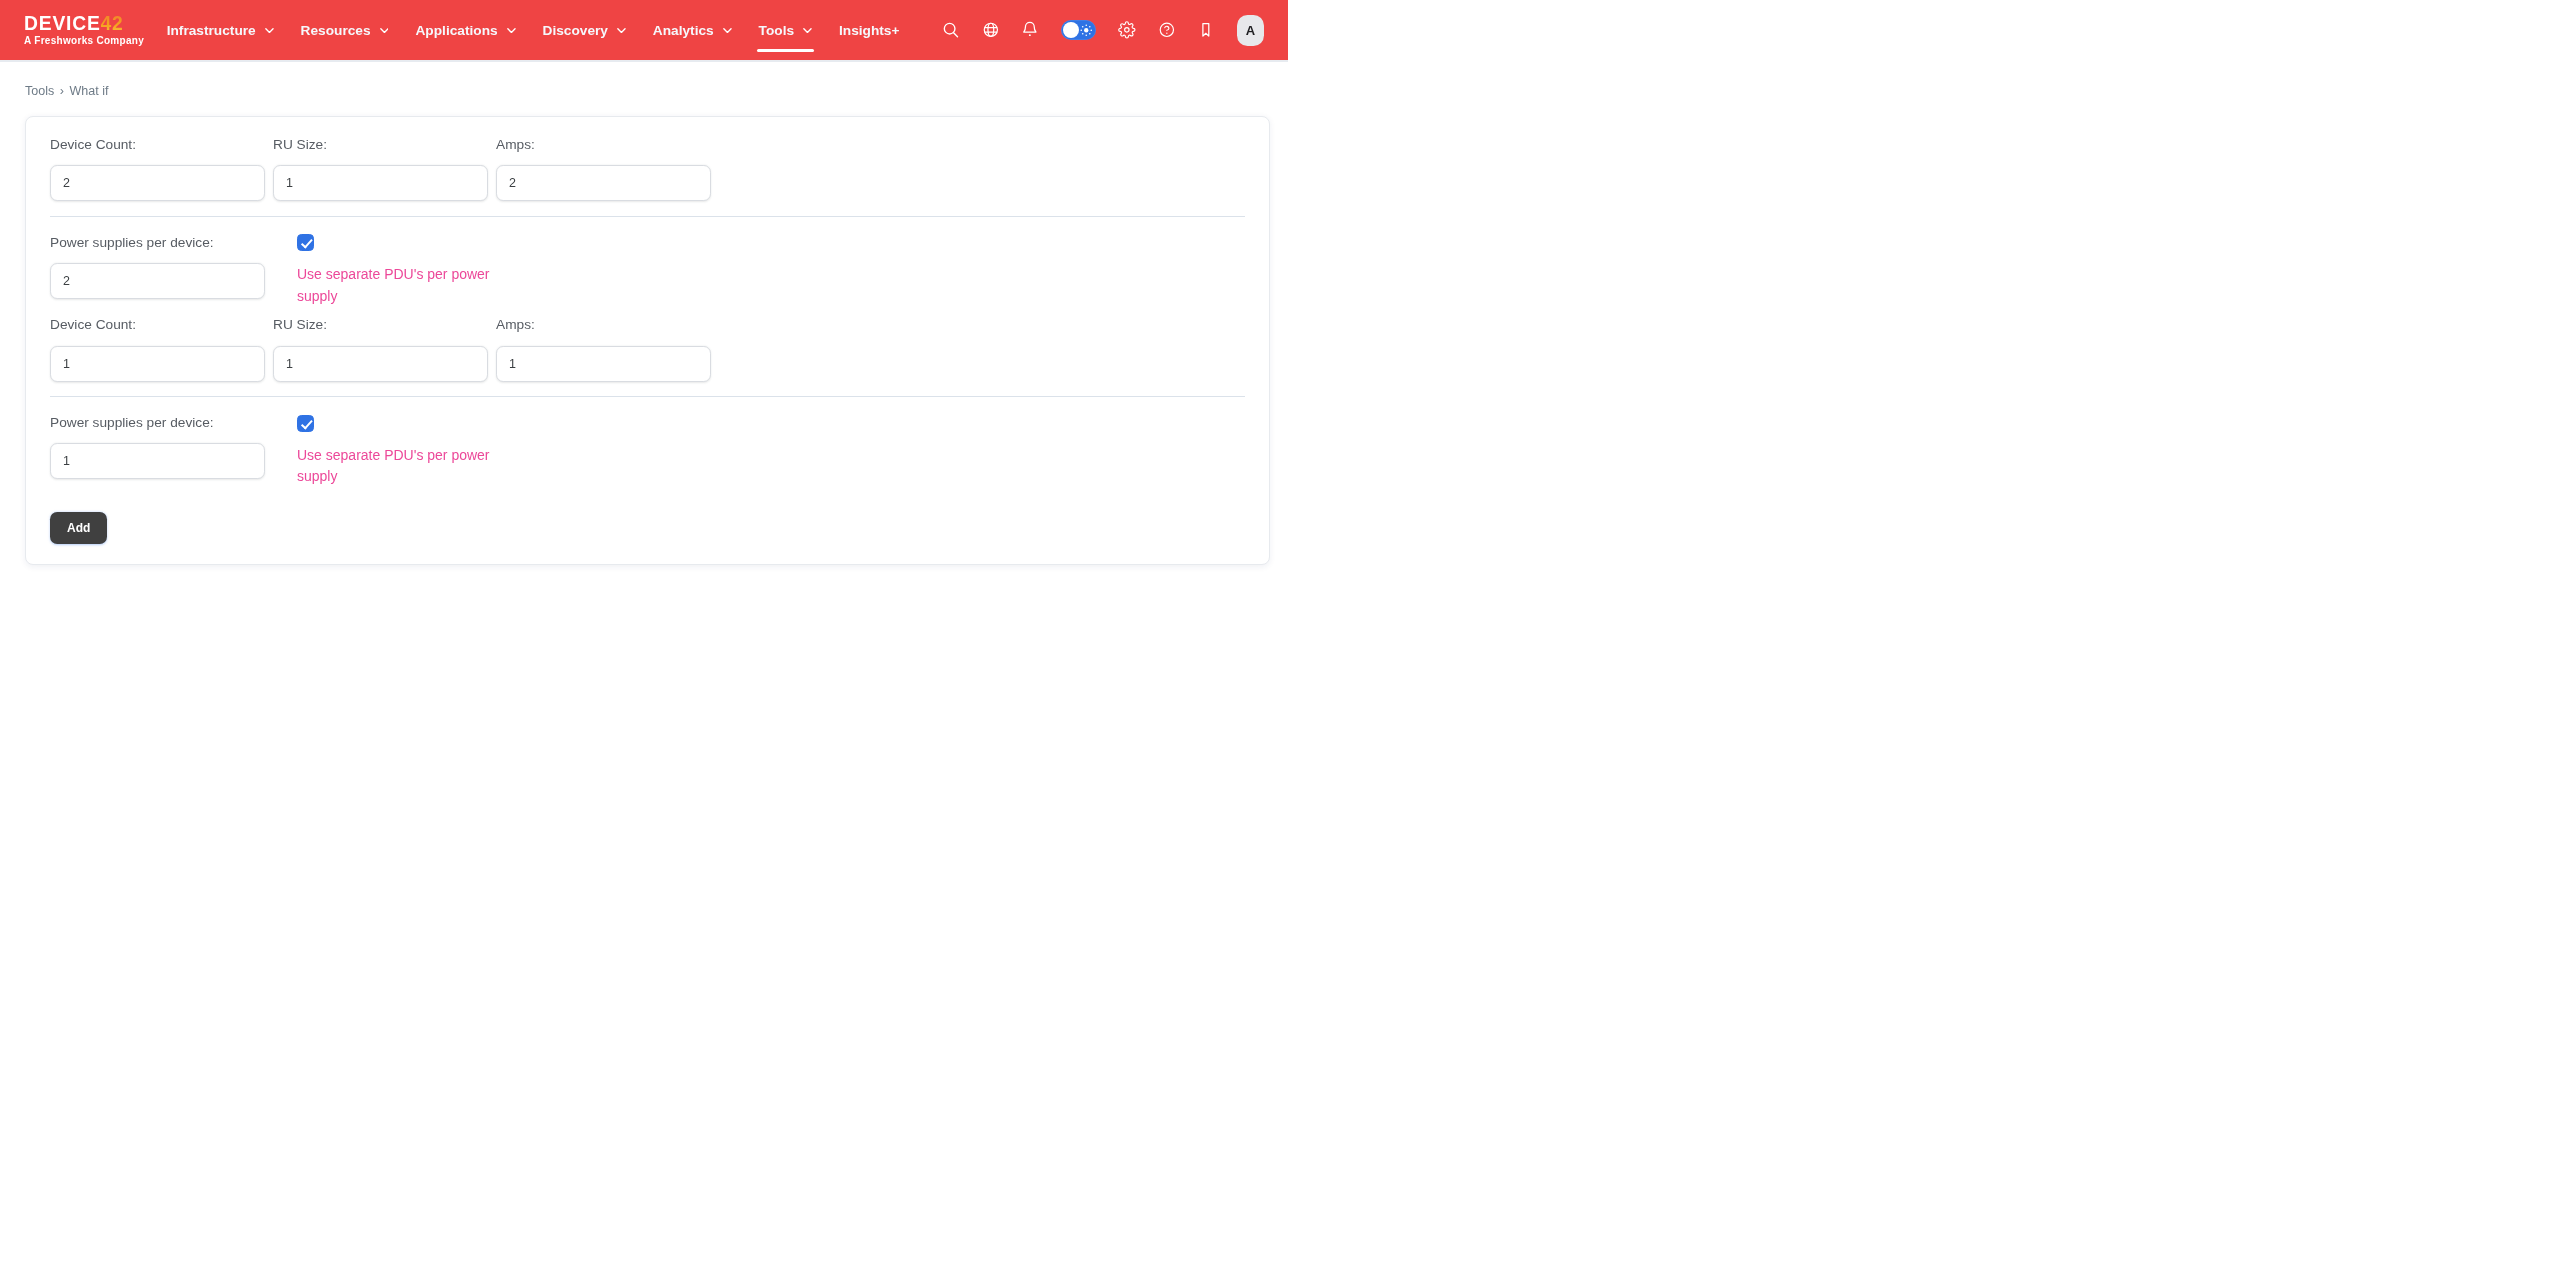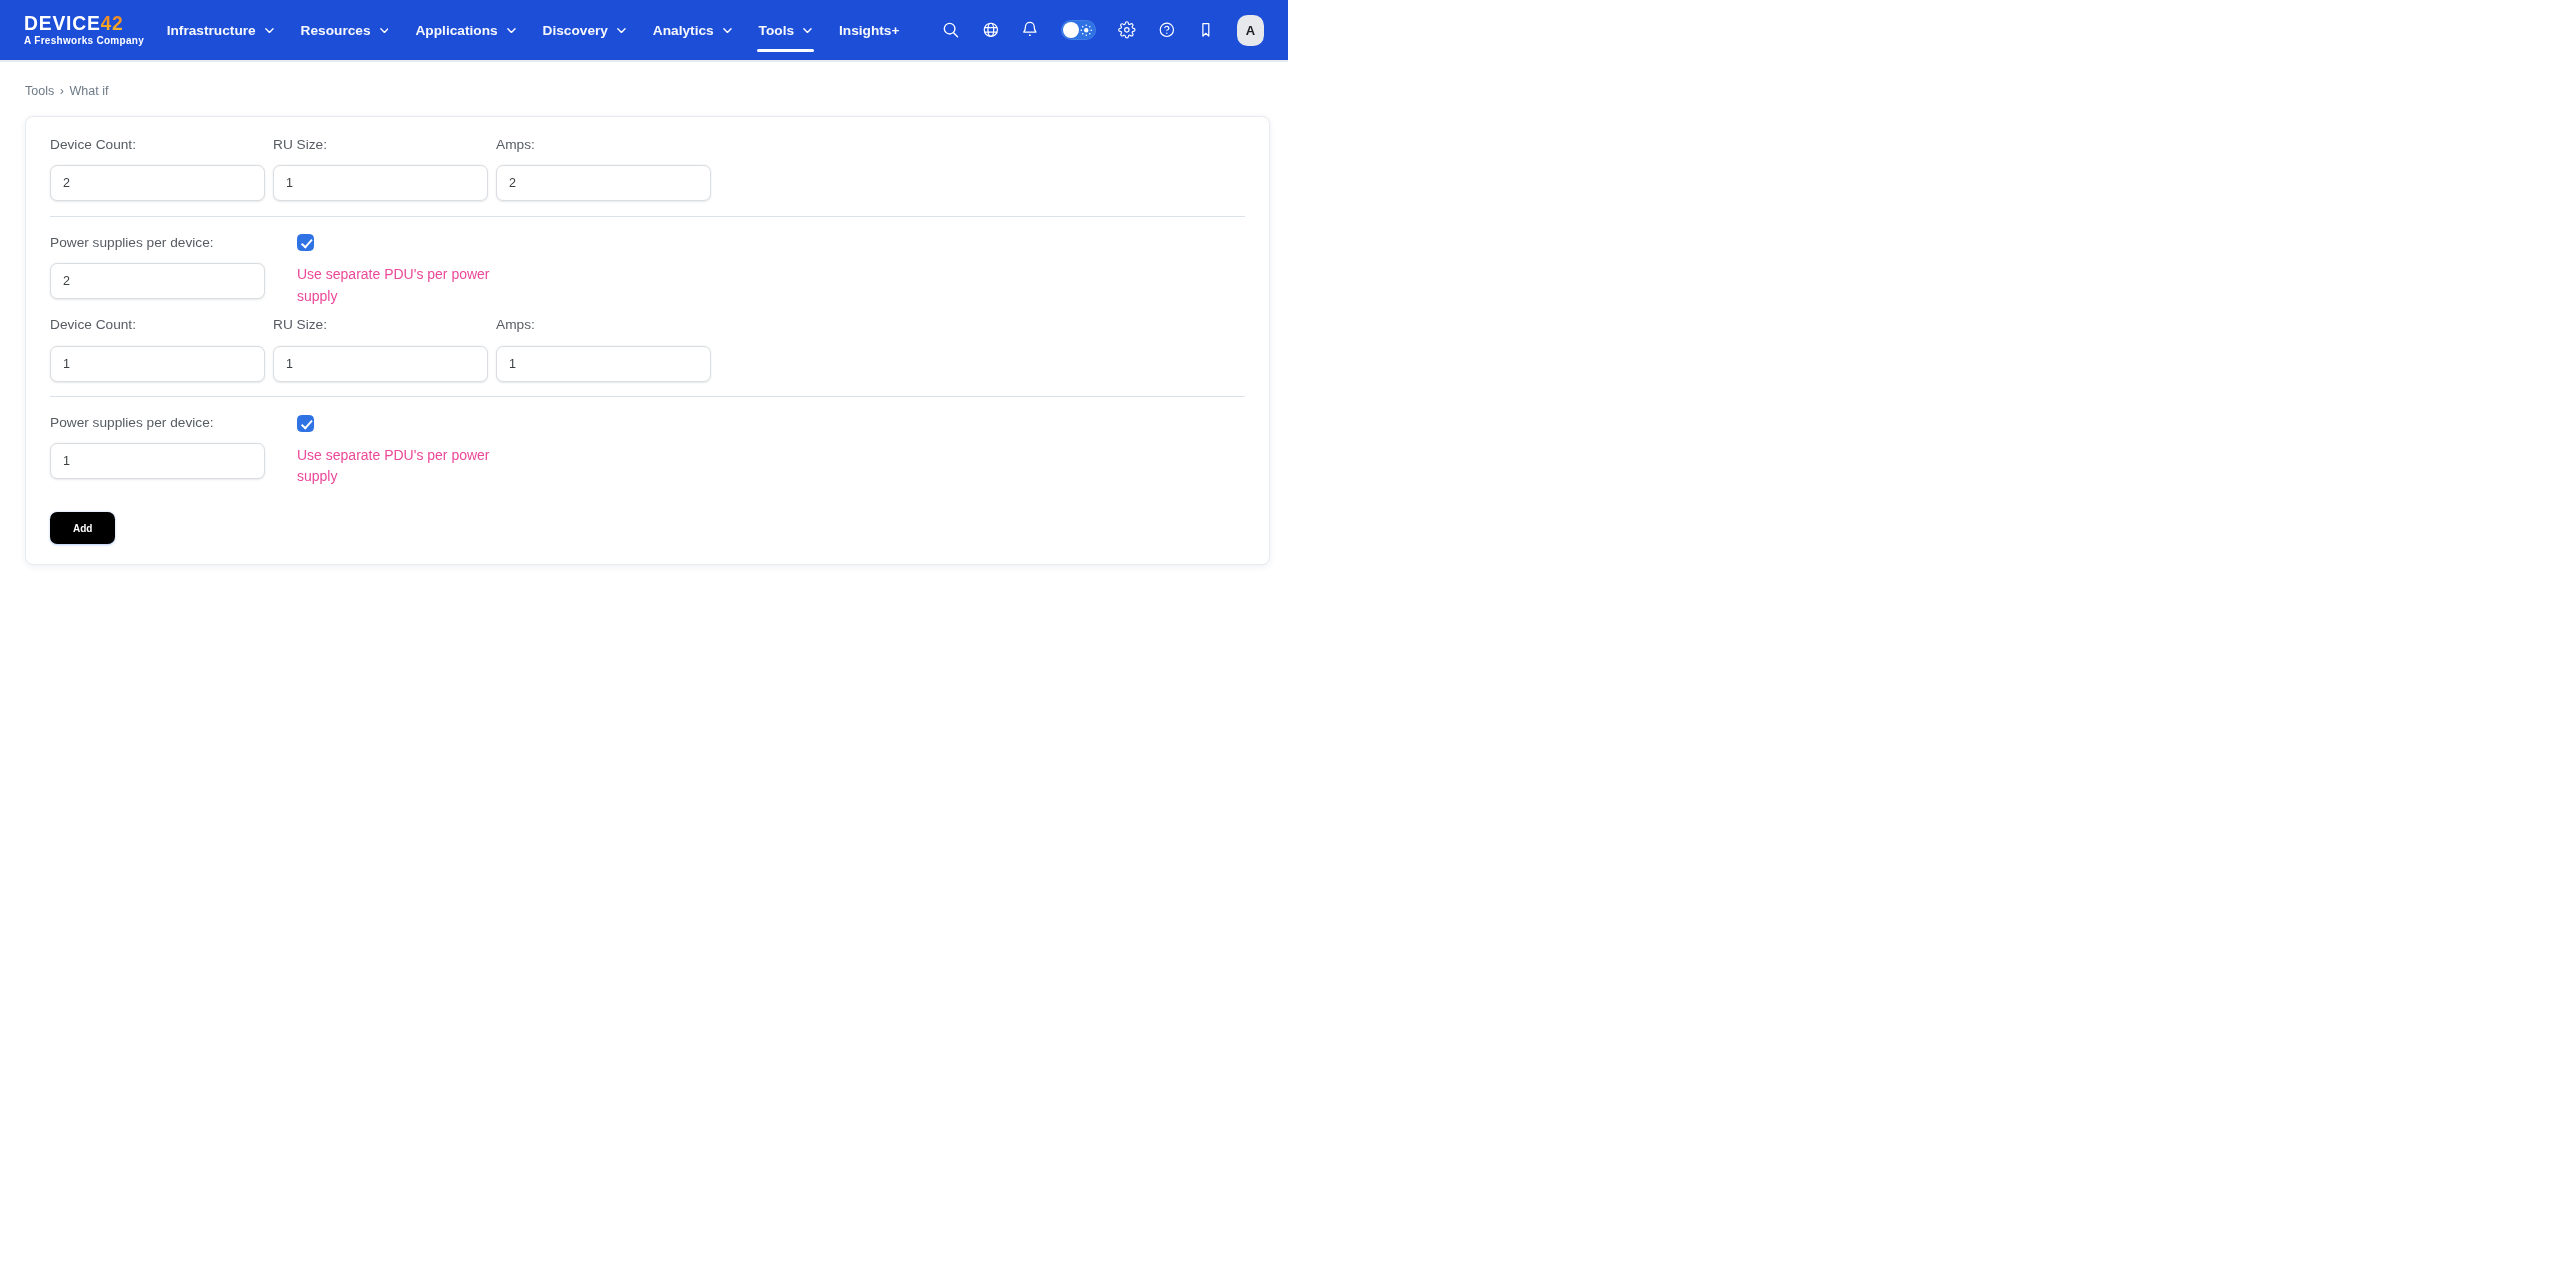--- a/index.html
+++ b/index.html
@@ -5,21 +5,21 @@
   * { margin:0; padding:0; box-sizing:border-box; }
   html,body { background:#ffffff; }
   body {
     width:1288px; height:635px; overflow:hidden;
     font-family:"Liberation Sans","DejaVu Sans",sans-serif;
     -webkit-font-smoothing:antialiased;
   }
 
   
   .navbar {
-    height:60px; background:#1d4ed8; display:flex; align-items:center;
+    height:60px; background:#ef4444; display:flex; align-items:center;
     padding:0 24px; color:#fff;
   }
   .logo { display:flex; flex-direction:column; margin-right:22.6px; line-height:1; cursor:pointer; }
   .logo-row { font-weight:800; font-size:19.3px; letter-spacing:0.8px; white-space:nowrap; }
   .logo-brand { color:#ffffff; }
   .logo-accent {
     background:linear-gradient(180deg,#f07f2e 0%,#f5a11f 55%,#f8c33c 100%);
     -webkit-background-clip:text; background-clip:text;
     -webkit-text-fill-color:transparent; color:#f5a11f;
   }
@@ -99,22 +99,22 @@
   .checkbox:checked { background:#2f72e4; border-color:#2f72e4; }
   .checkbox:checked::after {
     content:""; position:absolute; left:5.6px; top:2.4px; width:4px; height:8.5px;
     border:solid #ffffff; border-width:0 2.1px 2.1px 0; transform:rotate(42deg);
   }
   .pdu-label { margin-top:13px; font-size:14px; color:#ec4899; line-height:1.55; width:206px; cursor:default; }
 
   .add-button {
     margin-top:21px; margin-bottom:8px;
     display:inline-flex; align-items:center; justify-content:center;
-    height:32px; padding:0 23px; border:none; border-radius:7.2px;
-    background:#000000; color:#ffffff; font-size:10px; font-weight:600;
+    height:32px; padding:0 17px; border:none; border-radius:7.2px;
+    background:#404040; color:#ffffff; font-size:12px; font-weight:600;
     font-family:inherit; cursor:pointer; box-shadow:0 0.8px 2.4px rgba(47,114,228,0.35);
   }
 </style>
 </head>
 <body>
 
 <header class="navbar">
 
   <div class="logo">
     <div class="logo-row"><span class="logo-brand">DEVICE</span><span class="logo-accent">42</span></div>

